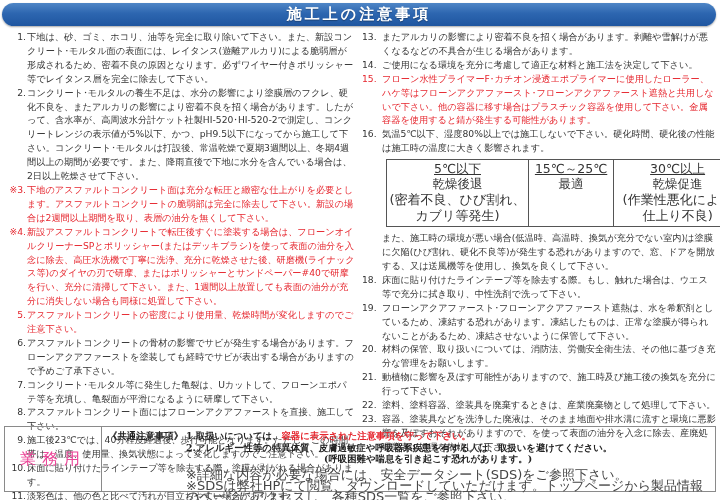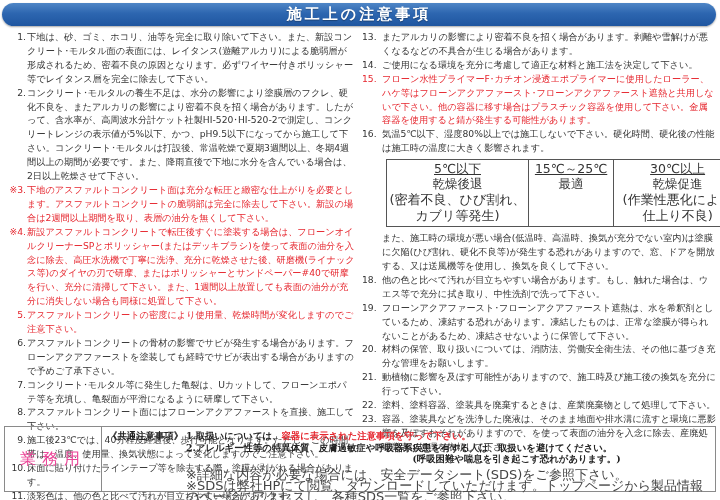--- a/index.html
+++ b/index.html
@@ -42,21 +42,21 @@
   }
   .footer-label {
     width:96px; border-right:1px solid #8a8a8a; display:flex;
     align-items:center; justify-content:center; font-size:16px; letter-spacing:6px;
     color:#ec4899;
   }
   .footer-body { flex:1; padding:3px 6px; font-size:9.4px; line-height:11.5px; }
   .serif { font-family:"DejaVu Serif","Liberation Serif",serif; font-weight:bold; color:#222; }
   .f-row { display:flex; }
   .f-tag { width:78px; flex:0 0 auto; }
-  .f-indent { padding-left:216px;text-align:center; }
+  .f-indent { padding-left:216px; }
   .small { font-size:13px; line-height:11px; color:#444; margin-left:78px; }
 </style>
 </head>
 <body>
 
 <div class="banner">
   <div class="banner-title">施工上の注意事項</div>
 </div>
 
 <div class="col left" id="leftCol">
@@ -145,21 +145,21 @@
     </tr>
   </tbody>
     </table>
   <div class="item">
     <span class="num"></span>
     <span class="txt">また、施工時の環境が悪い場合(低温時、高温時、換気が充分でない室内)は塗膜に欠陥(ひび割れ、硬化不良等)が発生する恐れがありますので、窓、ドアを開放する、又は送風機等を使用し、換気を良くして下さい。</span>
   </div>
   <div id="rightB">
       <div class="item">
         <span class="num">18.</span>
-        <span class="txt">他の色と比べて汚れが目立ちやすい場合があります。もし、触れた場合は、ウエス等で充分に拭き取り、中性洗剤で洗って下さい。</span>
+        <span class="txt">床面に貼り付けたラインテープ等を除去する際。もし、触れた場合は、ウエス等で充分に拭き取り、中性洗剤で洗って下さい。</span>
       </div>
       <div class="item">
         <span class="num">19.</span>
         <span class="txt">フローンアクアファースト･フローンアクアファースト遮熱は、水を希釈剤としているため、凍結する恐れがあります。凍結したものは、正常な塗膜が得られないことがあるため、凍結させないように保管して下さい。</span>
       </div>
       <div class="item">
         <span class="num">20.</span>
         <span class="txt">材料の保管、取り扱いについては、消防法、労働安全衛生法、その他に基づき充分な管理をお願いします。</span>
       </div>
       <div class="item">

